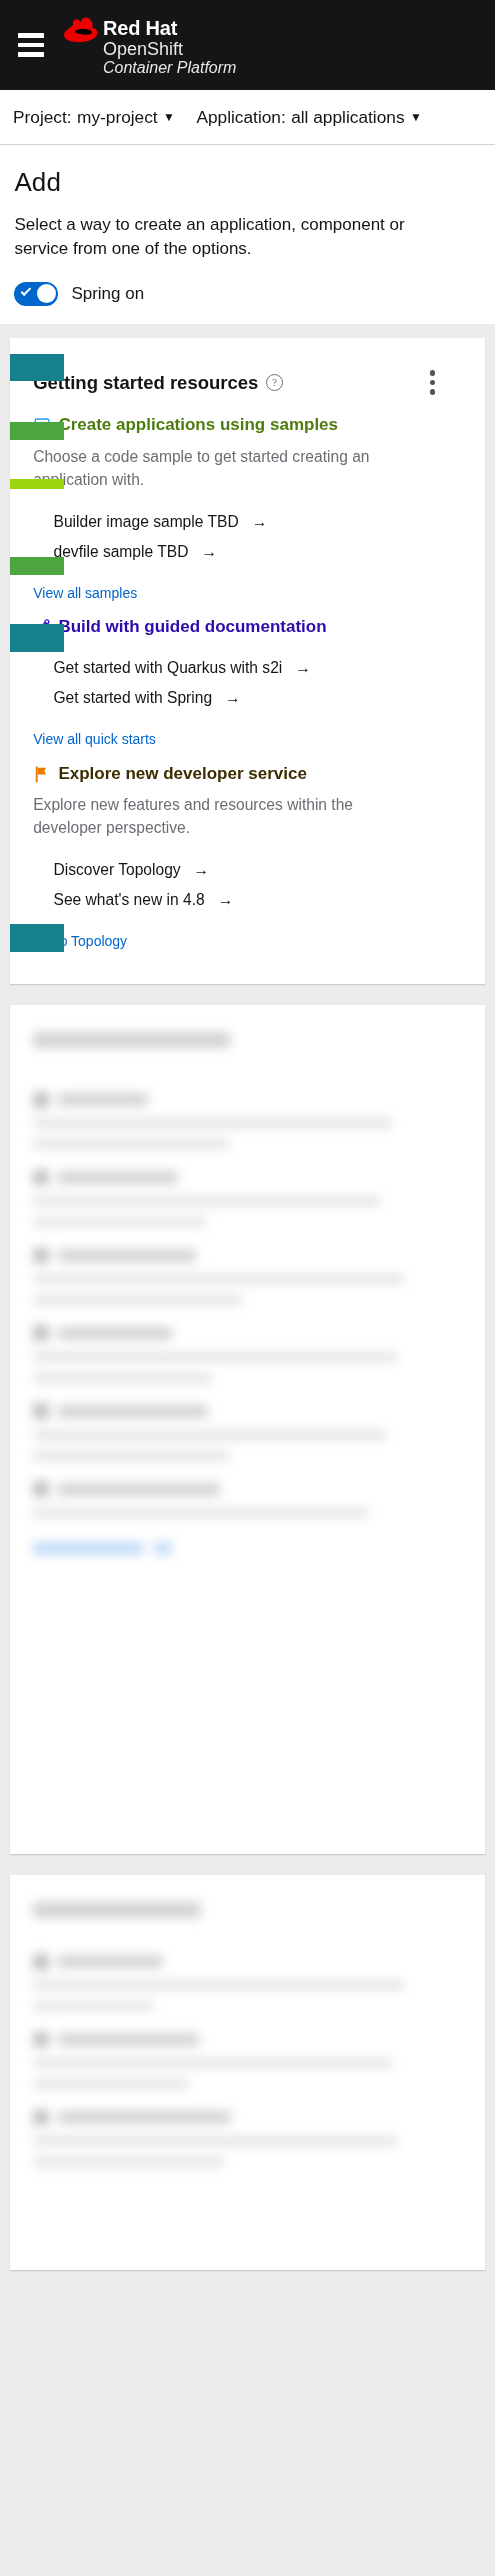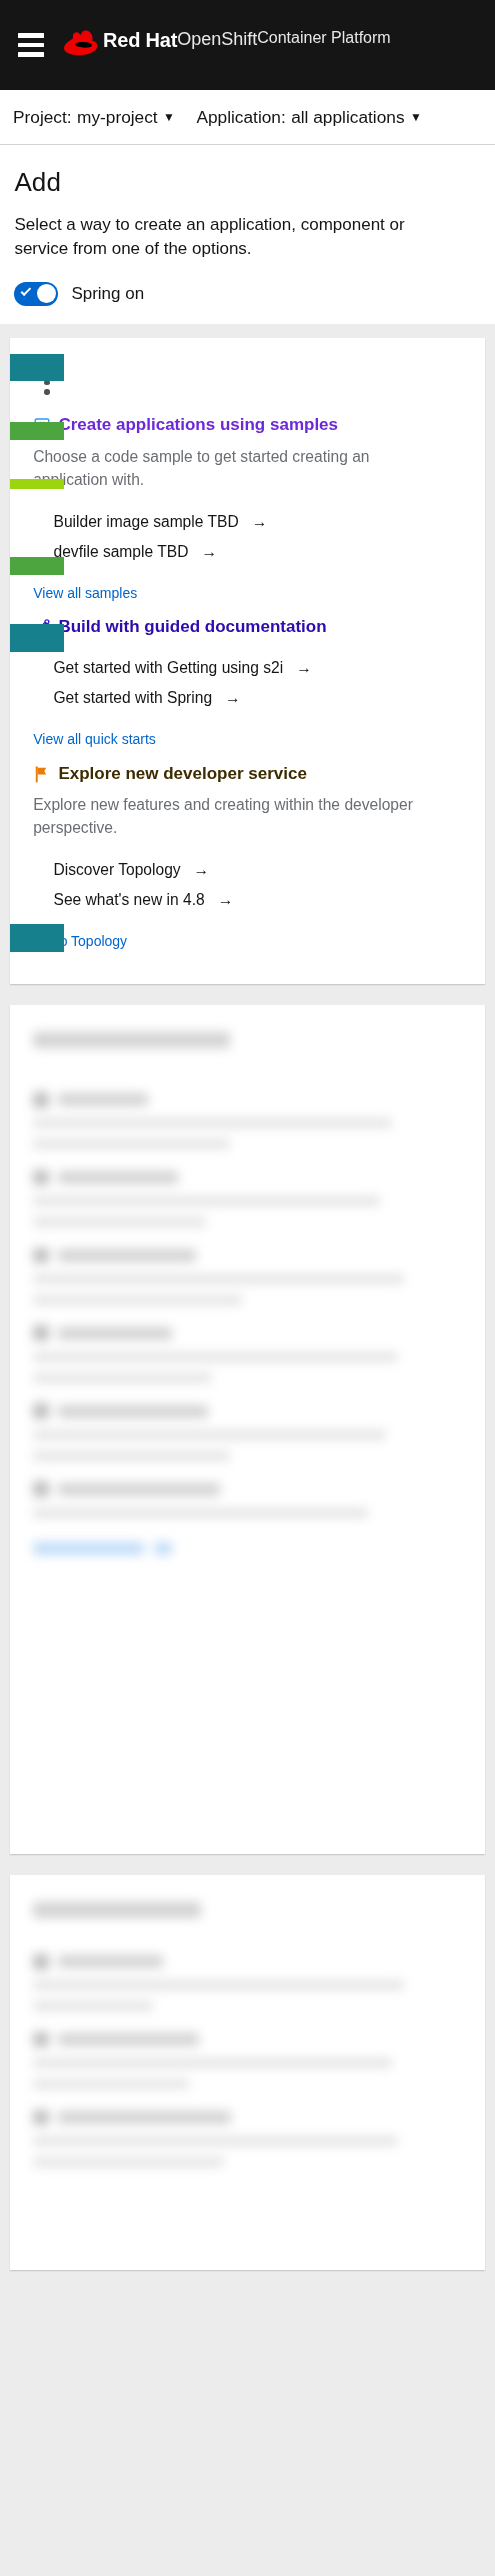--- a/index.html
+++ b/index.html
@@ -25,26 +25,26 @@
     display: flex; flex-direction: column;
     justify-content: center; gap: 5.4px;
     cursor: pointer;
     flex: 0 0 auto;
   }
   .hamburger span {
     display: block; height: 4.2px; width: 26px; background: #fff; border-radius: 0.6px;
   }
   .brand { display: flex; align-items: flex-start; gap: 0; }
   .rh-logo { width: 42px; height: 37px; margin-top: 2.4px; flex: 0 0 auto; }
-  .brand-text { display: flex; flex-direction: row; line-height: 1.12; padding-top: 3.6px; }
+  .brand-text { display: flex; flex-direction: column; line-height: 1.12; padding-top: 3.6px; }
   .brand-redhat {
     color: #fff; font-size: 20px; font-weight: bold; letter-spacing: -0.2px;
   }
   .brand-product { color: #e8e8e8; font-size: 18px; font-weight: 300; }
-  .brand-sub { color: #e8e8e8; font-size: 16px; font-weight: 300; }
+  .brand-sub { color: #e8e8e8; font-size: 16px; font-weight: 300; font-style: italic; }
 
   
   .projectbar {
     height: 55px;
     background: #fff;
     border-bottom: 0.6px solid #d2d2d2;
     display: flex;
     align-items: center;
     padding-left: 13px;
     gap: 21.5px;
@@ -105,21 +105,21 @@
     align-items: center; justify-content: center; gap: 4.2px; cursor: pointer;
     margin-right: 14.4px;
   }
   .kebab i { width: 5.4px; height: 5.4px; border-radius: 50%; background: #4f5255; display: block; }
 
   .gs-section { margin-bottom: 3.6px; }
   .gs-heading {
     display: flex; align-items: center; gap: 7.2px;
     font-size: 17px; font-weight: bold; margin: 13px 0 10.8px 0;
   }
-  .gs-heading.samples { color: #6d28d9; }
+  .gs-heading.samples { color: #4d7c0f; }
   .gs-heading.docs { color: #2e0bad; }
   .gs-heading.features { color: #3d2c00; }
   .gs-desc { font-size: 15.6px; color: #6a6e73; line-height: 1.45; max-width: 383px; }
   .gs-links { margin: 15.6px 0 0 0; }
   .gs-link-row {
     display: flex; align-items: center; gap: 13px;
     padding: 6px 0 6px 20.3px; font-size: 15.6px; color: #151515; cursor: pointer;
   }
   .arrow { font-size: 15.6px; font-weight: bold; color: #151515; line-height: 1; }
   .gs-cta {
@@ -197,20 +197,24 @@
 
     <div class="mark-bar mark-teal" style="top:15.6px;  height:27.5px;"></div>
     <div class="mark-bar mark-green" style="top:84px; height:18px;"></div>
     <div class="mark-bar mark-lime" style="top:141px; height:9.6px;"></div>
     <div class="mark-bar mark-green" style="top:219px; height:18px;"></div>
     <div class="mark-bar mark-teal" style="top:286px; height:27.5px;"></div>
     <div class="mark-bar mark-teal" style="top:586px; height:27.5px;"></div>
 
     <div class="card-inner">
       <div class="card-head">
+        <div class="card-title-wrap">
+          <span class="card-title">Getting started resources</span>
+          <span class="help-icon">?</span>
+        </div>
         <div class="kebab">
           <i></i>
             <i></i>
             <i></i>
         </div>
       </div>
 
       <div class="gs-section">
         <div class="gs-heading samples">
           <svg class="icon-box" viewBox="0 0 24 24">
@@ -238,40 +242,40 @@
         <div class="gs-heading docs">
           <svg class="icon-box" viewBox="0 0 24 24">
             <circle cx="4.5" cy="17.5" r="2.6" fill="none" stroke="#3c1dc4" stroke-width="1.8"></circle>
             <circle cx="18.5" cy="5" r="2.6" fill="none" stroke="#3c1dc4" stroke-width="1.8"></circle>
             <path d="M7 16.5C12 15 13 12 13.5 9.5 14 7 16 6 17.5 6.2" fill="none" stroke="#3c1dc4" stroke-width="1.8" stroke-linecap="round"></path>
           </svg>
           <span>Build with guided documentation</span>
         </div>
         <div class="gs-links">
           <div class="gs-link-row">
-            <span>Get started with Getting using s2i</span>
+            <span>Get started with Quarkus with s2i</span>
             <span class="arrow">→</span>
           </div>
           <div class="gs-link-row">
             <span>Get started with Spring</span>
             <span class="arrow">→</span>
           </div>
         </div>
         <div class="gs-cta">View all quick starts</div>
       </div>
 
       <div class="gs-section">
         <div class="gs-heading features">
           <svg class="icon-box" viewBox="0 0 24 24">
             <path d="M5 3v19" stroke="#ec7a08" stroke-width="2.6" stroke-linecap="round" fill="none"></path>
             <path d="M6.3 3.6h11.2l-2.4 4.6 2.4 4.6H6.3z" fill="#ec7a08"></path>
           </svg>
           <span>Explore new developer service</span>
         </div>
-        <div class="gs-desc">Explore new features and creating within the developer perspective.</div>
+        <div class="gs-desc">Explore new features and resources within the developer perspective.</div>
         <div class="gs-links">
           <div class="gs-link-row">
             <span>Discover Topology</span>
             <span class="arrow">→</span>
           </div>
           <div class="gs-link-row">
             <span>See what's new in 4.8</span>
             <span class="arrow">→</span>
           </div>
         </div>

